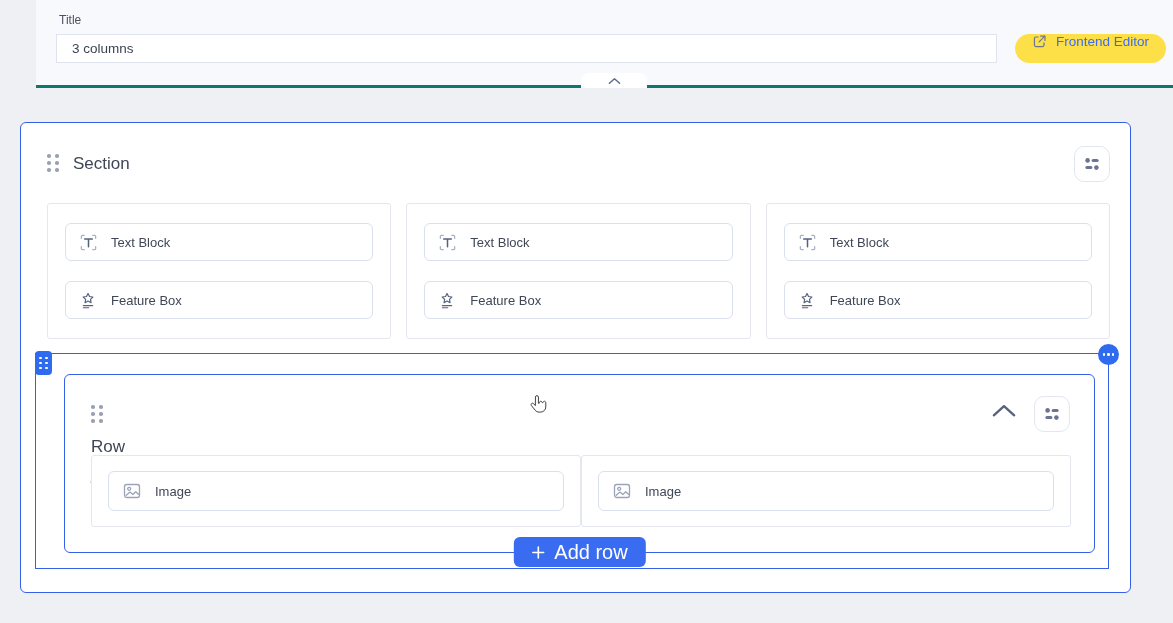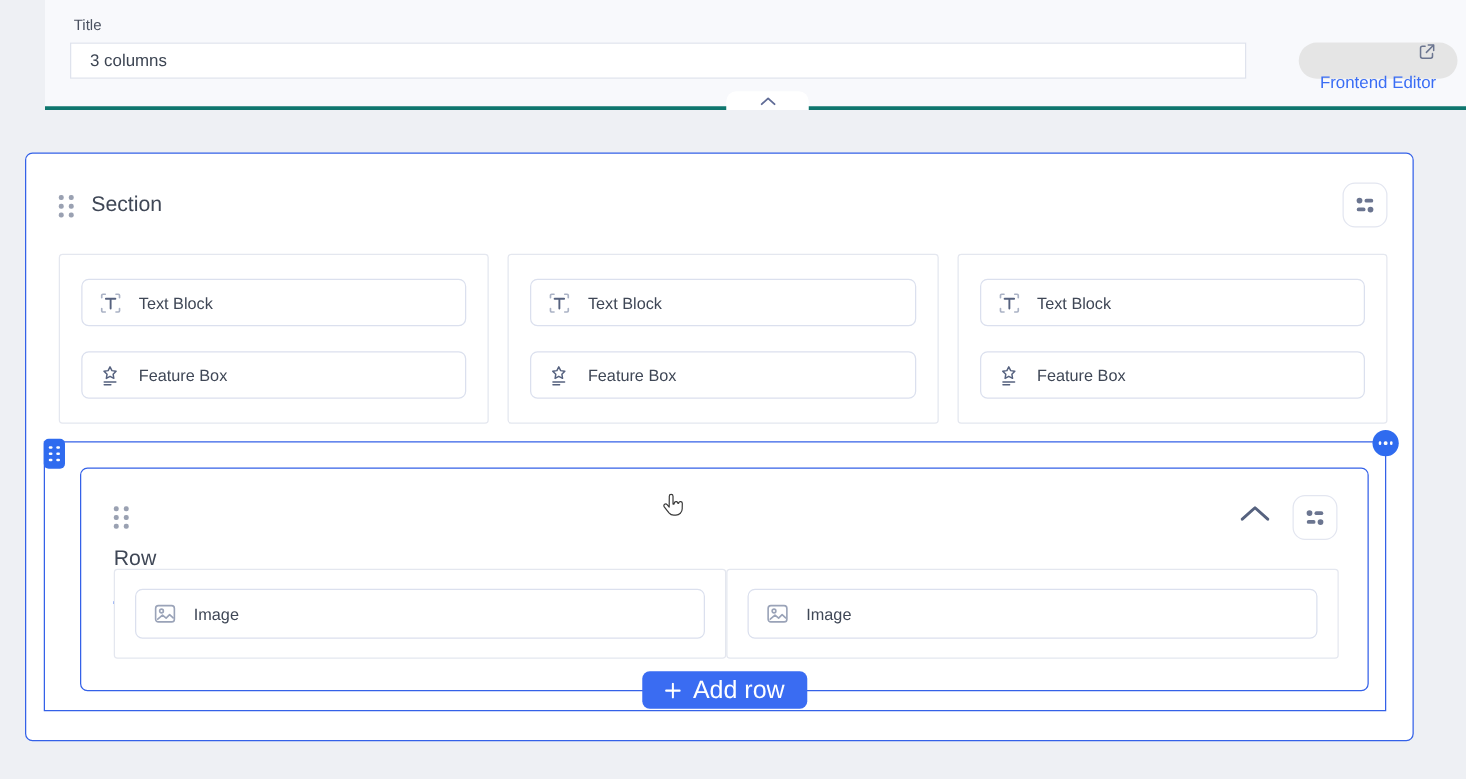--- a/index.html
+++ b/index.html
@@ -3,28 +3,28 @@
 <meta charset="utf-8">
 <style>
   * { margin:0; padding:0; box-sizing:border-box; }
   body { font-family:"Liberation Sans", sans-serif; }
   .screen { position:relative; width:1173px; height:623px; background:#eef0f4; overflow:hidden; }
 
   
   .topbar { position:absolute; left:0; top:0; width:100%; height:88px; background:#f8f9fc; border-bottom:3px solid #0f766e;margin-left:36px; }
   .title-label { position:absolute; left:23px; top:13px; font-size:12px; color:#4a5160; }
   .title-input { position:absolute; left:20px; top:34px; width:941px; height:29px; border:1px solid #dfe3ed; border-radius:0; padding:0 15px; font-size:13.5px; color:#3c4452; background:#fff; font-family:inherit; outline:none; }
-  .frontend-pill { position:absolute; right:43px; top:34px; height:29px; border:none; border-radius:15px; background:#e5e5e5; display:flex; align-items:flex-end; gap:9px; padding:0 17px; color:#3a6df4; font-size:13.5px; cursor:pointer; font-family:inherit;flex-direction:column; }
+  .frontend-pill { position:absolute; right:43px; top:34px; height:29px; border:none; border-radius:15px; background:#fde047; display:flex; align-items:flex-start; gap:9px; padding:0 17px; color:#3a6df4; font-size:13.5px; cursor:pointer; font-family:inherit; }
   .collapse-tab { position:absolute; left:545px; top:73px; width:66px; height:15px; background:#fff; border-radius:8px 8px 0 0; display:flex; align-items:center; justify-content:center; cursor:pointer; }
 
   
   .section-box { position:absolute; left:20px; top:122px; width:1111px; height:471px; background:#fff; border:1px solid #3461e8; border-radius:6px; }
   .drag-dots { display:grid; grid-template-columns:repeat(2,4px); grid-auto-rows:4px; gap:3px 4px; cursor:grab; }
   .drag-dots span { width:3.5px; height:3.5px; border-radius:50%; background:#9aa1b2; }
-  .section-header { position:absolute; left:26px; top:31px; display:flex; align-items:flex-end; gap:14px; }
+  .section-header { position:absolute; left:26px; top:31px; display:flex; align-items:flex-start; gap:14px; }
   .hdr-title { font-size:17px; color:#3f4756; }
   .icon-btn { position:absolute; width:36px; height:36px; border-radius:10px; border:1px solid #e3e6f0; background:#fff; display:flex; align-items:center; justify-content:center; cursor:pointer; }
   .section-settings { right:20px; top:23px; }
 
   .columns { position:absolute; left:26px; top:80px; width:1063px; display:flex; gap:15px; }
   .col { flex:1; height:136px; border:1px solid #e4e7ef; border-radius:3px; background:#fff; padding:19px 17px; display:flex; flex-direction:column; gap:20px; }
   .widget-card { height:38px; border:1px solid #dbe0ee; border-radius:6px; display:flex; align-items:center; gap:13px; padding:16px 13px; background:#fff; cursor:pointer; }
   .widget-label { font-size:13px; color:#3f4756; }
 
   

